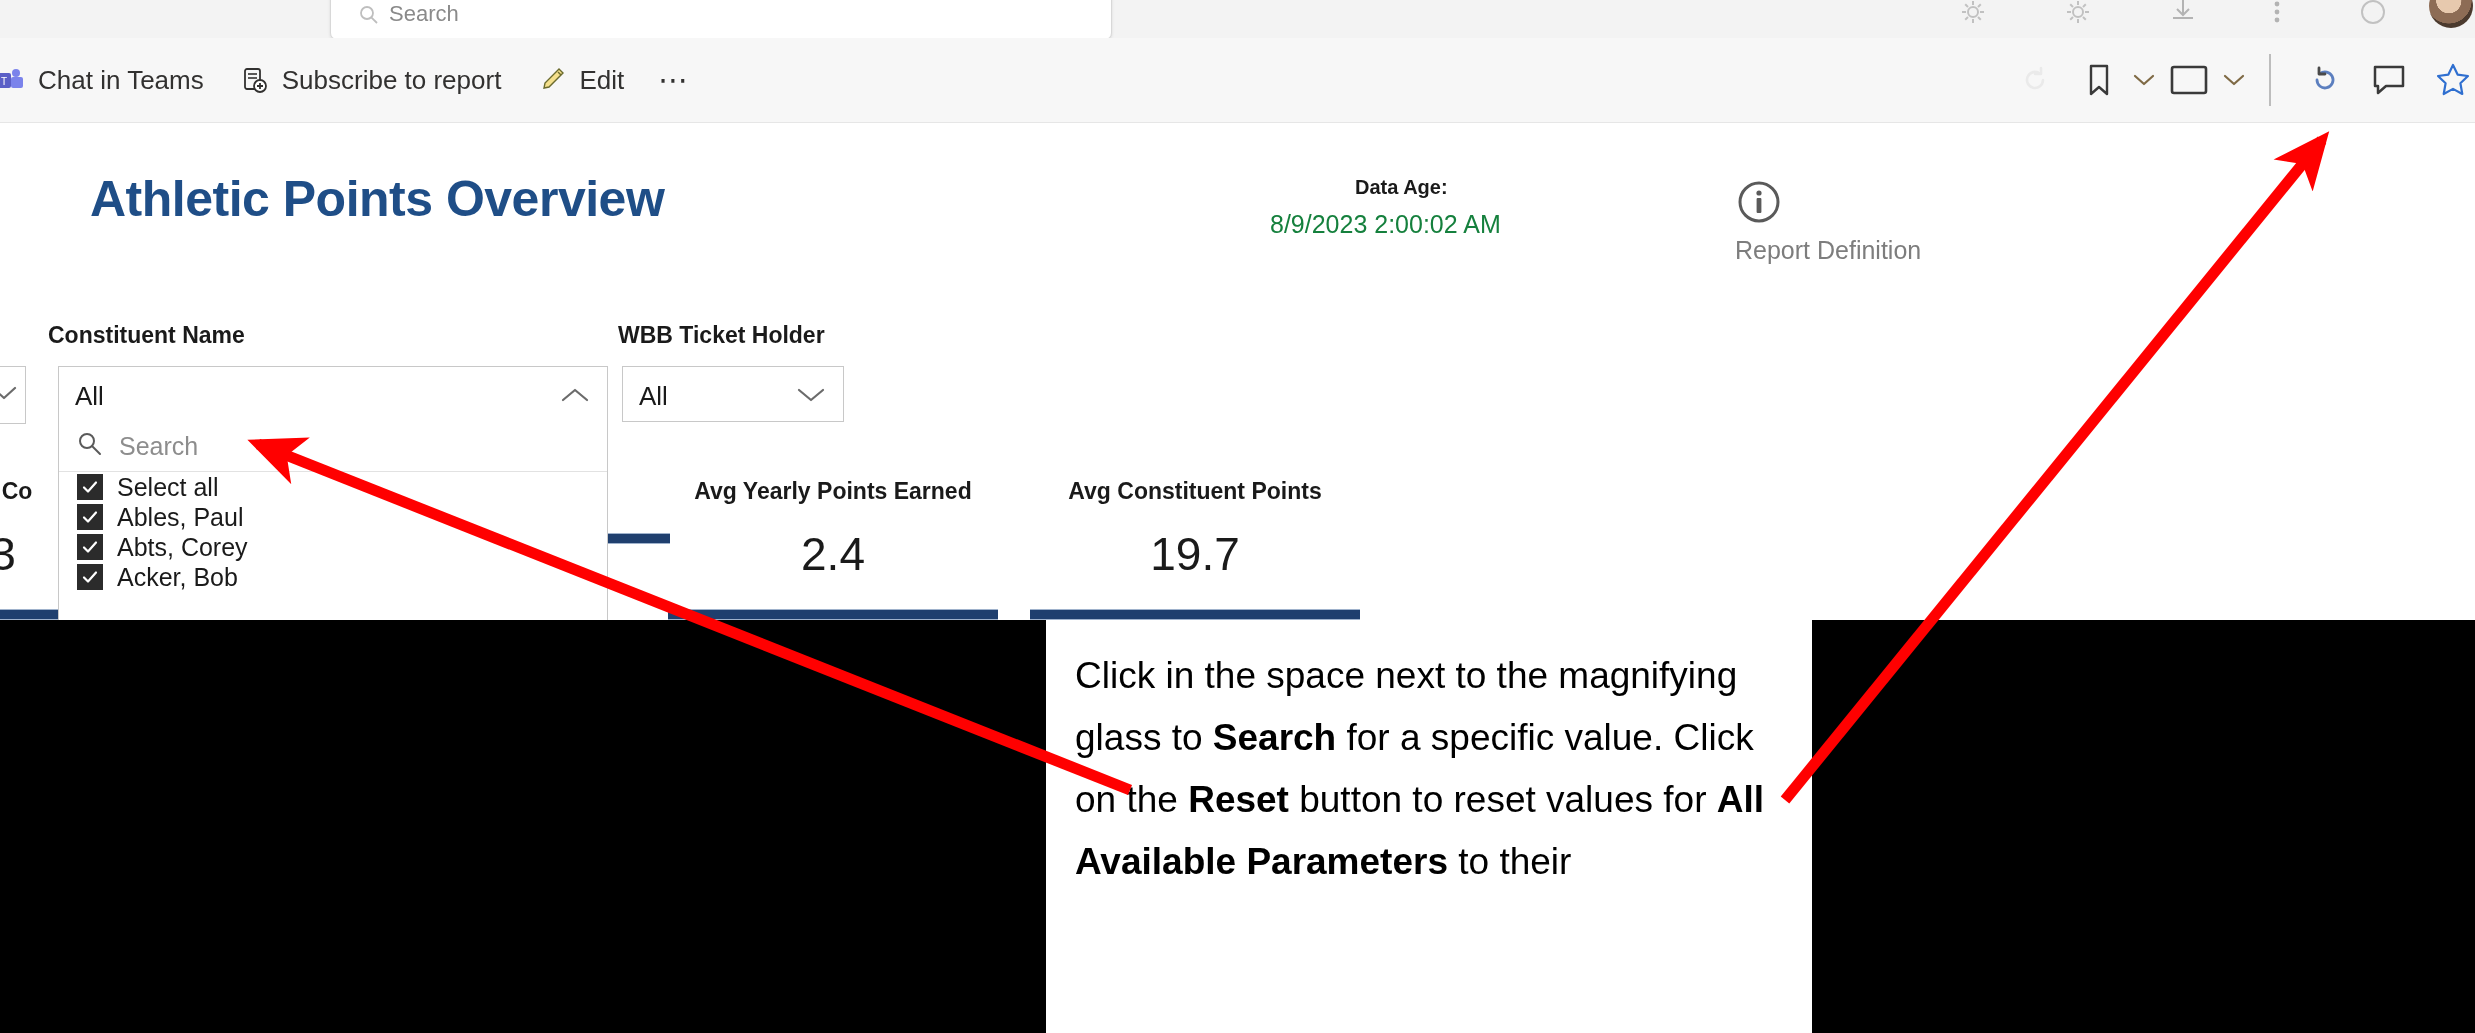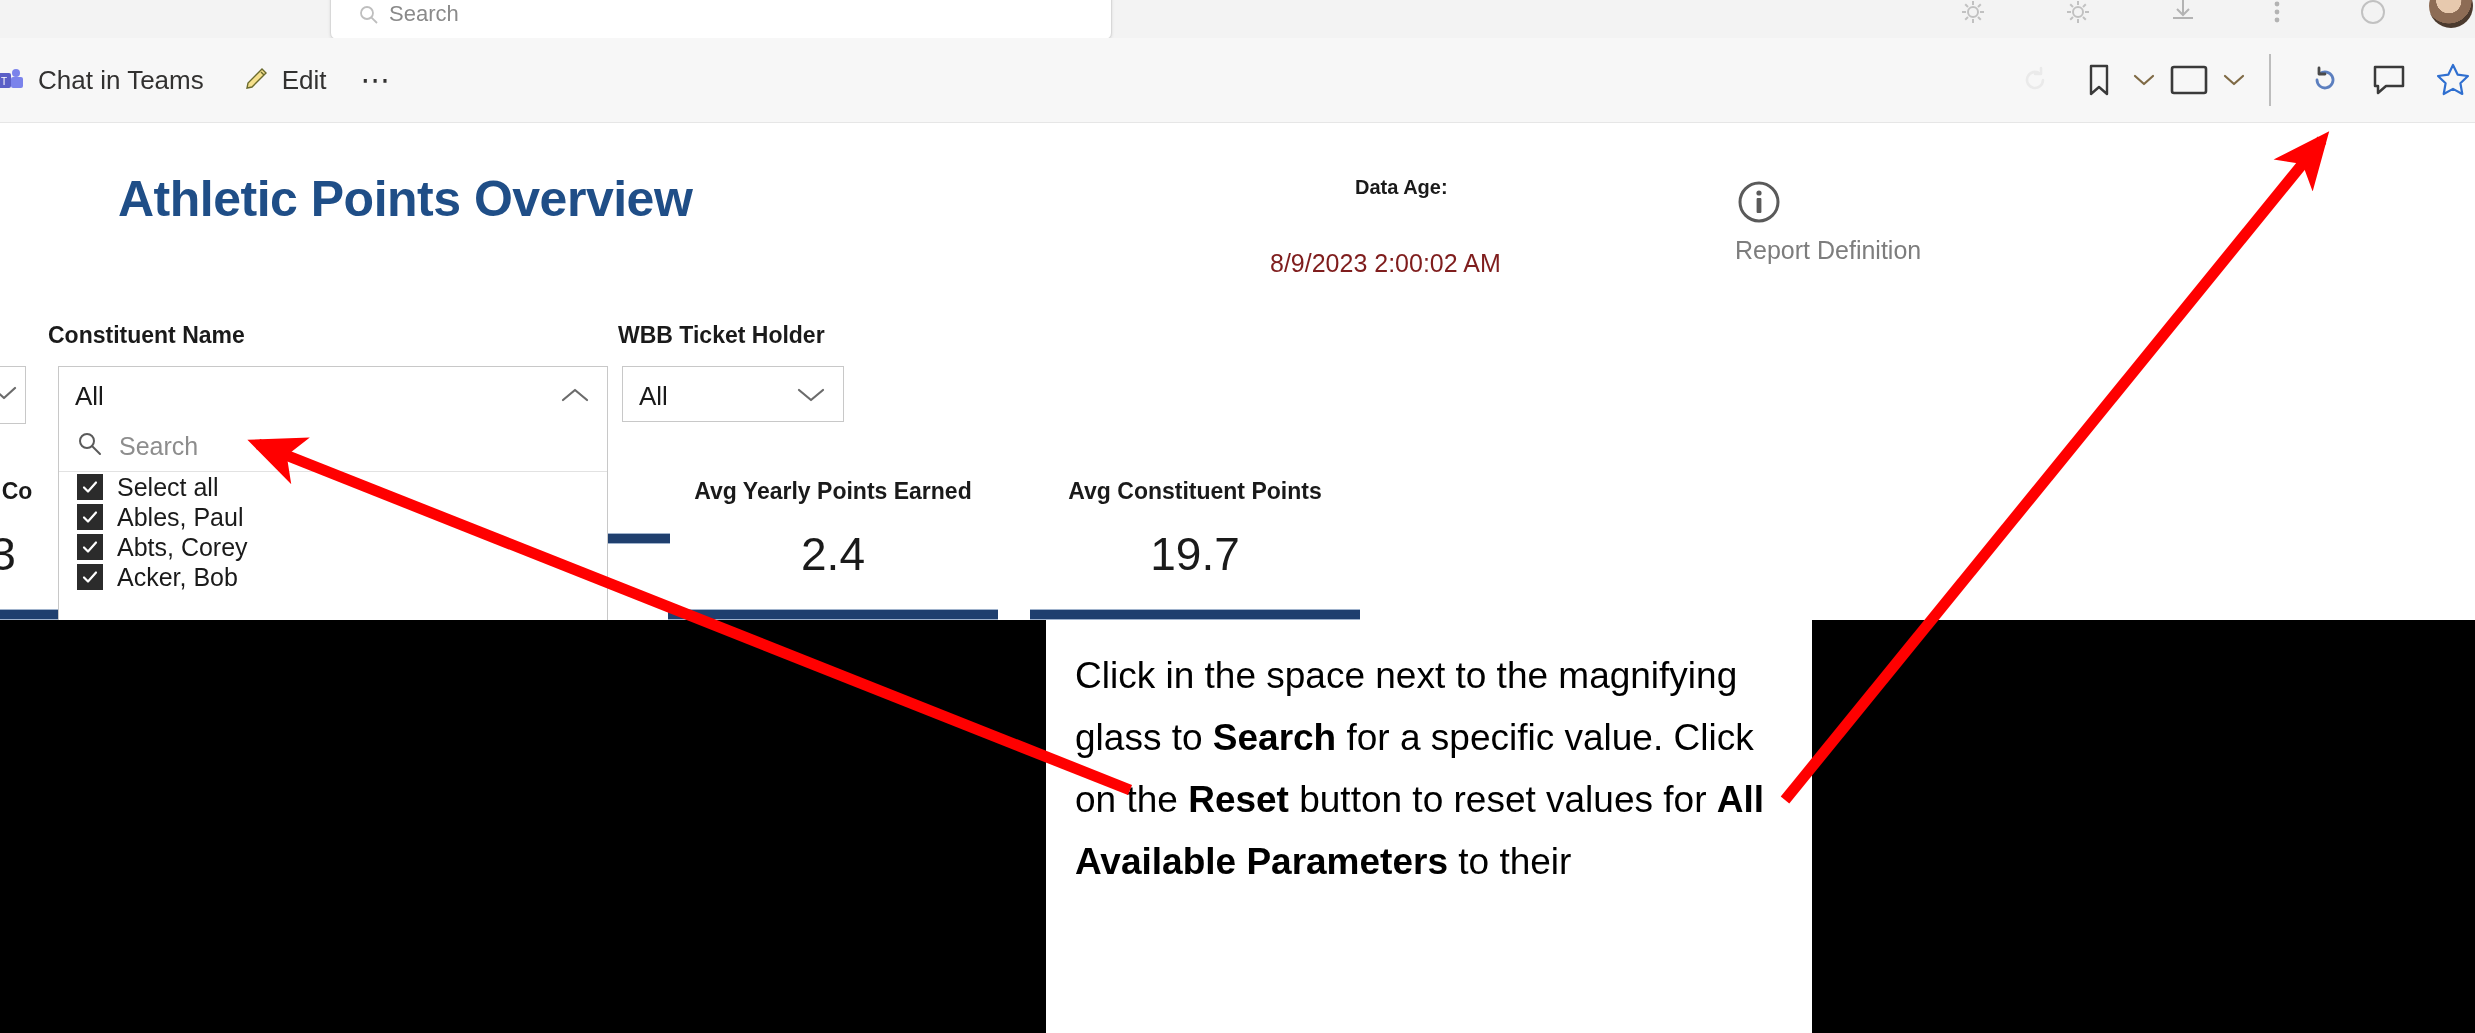--- a/index.html
+++ b/index.html
@@ -48,30 +48,30 @@
   #cmd-right{position:absolute;right:-10px;top:0;height:84px;display:flex;align-items:center;gap:0;}
   .cmd-ricon{width:64px;height:84px;display:flex;align-items:center;justify-content:center;}
   .chev{width:26px;height:84px;display:flex;align-items:center;justify-content:center;}
   #cmd-divider{width:2px;height:52px;background:#bdbdbd;margin:0 22px;}
 
   
   #canvas{position:absolute;left:0;top:123px;width:2475px;height:500px;background:#ffffff;}
 
   #report-title{
     position:absolute;left:90px;top:170px;font-size:50px;font-weight:bold;
-    color:#1f4e87;letter-spacing:-.5px;white-space:nowrap;margin-left:28px;
+    color:#1f4e87;letter-spacing:-.5px;white-space:nowrap;
   }
 
   #data-age-label{
     position:absolute;left:1355px;top:176px;font-size:20px;font-weight:bold;color:#1a1a1a;
     white-space:nowrap;
   }
   #data-age-value{
-    position:absolute;left:1270px;top:210px;font-size:25px;color:#7f1d1d;white-space:nowrap;
-    overflow:hidden;width:265px;margin-top:39px;
+    position:absolute;left:1270px;top:210px;font-size:25px;color:#15803d;white-space:nowrap;
+    overflow:hidden;width:265px;
   }
 
   #report-def{position:absolute;left:1735px;top:178px;width:250px;}
   #report-def-label{margin-top:6px;font-size:25px;color:#7d7d7d;white-space:nowrap;}
 
   
   .param-label{position:absolute;font-size:23px;font-weight:bold;color:#1a1a1a;white-space:nowrap;}
 
   
   #param-clip{
@@ -209,20 +209,32 @@
             <rect x="2" y="8" width="13" height="15" rx="2" fill="#5b5fc7"></rect>
             <circle cx="20" cy="8" r="4" fill="#7b83eb"></circle>
             <rect x="15" y="12" width="12" height="11" rx="2" fill="#7b83eb"></rect>
             <text x="5" y="20" font-size="10" fill="#fff" font-family="Liberation Sans, sans-serif">T</text>
           </svg>
       </span>
       <span>Chat in Teams</span>
     </div>
 
 
+    <div class="cmd-item">
+      <span class="ico">
+        <svg width="30" height="30" viewBox="0 0 30 30">
+            <rect x="5" y="4" width="15" height="20" rx="2" fill="none" stroke="#323130" stroke-width="1.8"></rect>
+            <line x1="8" y1="9" x2="17" y2="9" stroke="#323130" stroke-width="1.6"></line>
+            <line x1="8" y1="13" x2="17" y2="13" stroke="#323130" stroke-width="1.6"></line>
+            <circle cx="20" cy="21" r="6" fill="#fff" stroke="#323130" stroke-width="1.8"></circle>
+            <path d="M20 18v6M17 21h6" stroke="#323130" stroke-width="1.8"></path>
+          </svg>
+      </span>
+      <span>Subscribe to report</span>
+    </div>
 
     <div class="cmd-item">
       <span class="ico">
         <svg width="30" height="30" viewBox="0 0 30 30">
             <path d="M22 4l4 4-14 14-5 1 1-5z" fill="#f5e08c" stroke="#6b6b2e" stroke-width="1.4"></path>
             <path d="M21 7l3 3" stroke="#6b6b2e" stroke-width="1.4"></path>
           </svg>
       </span>
       <span>Edit</span>
     </div>

